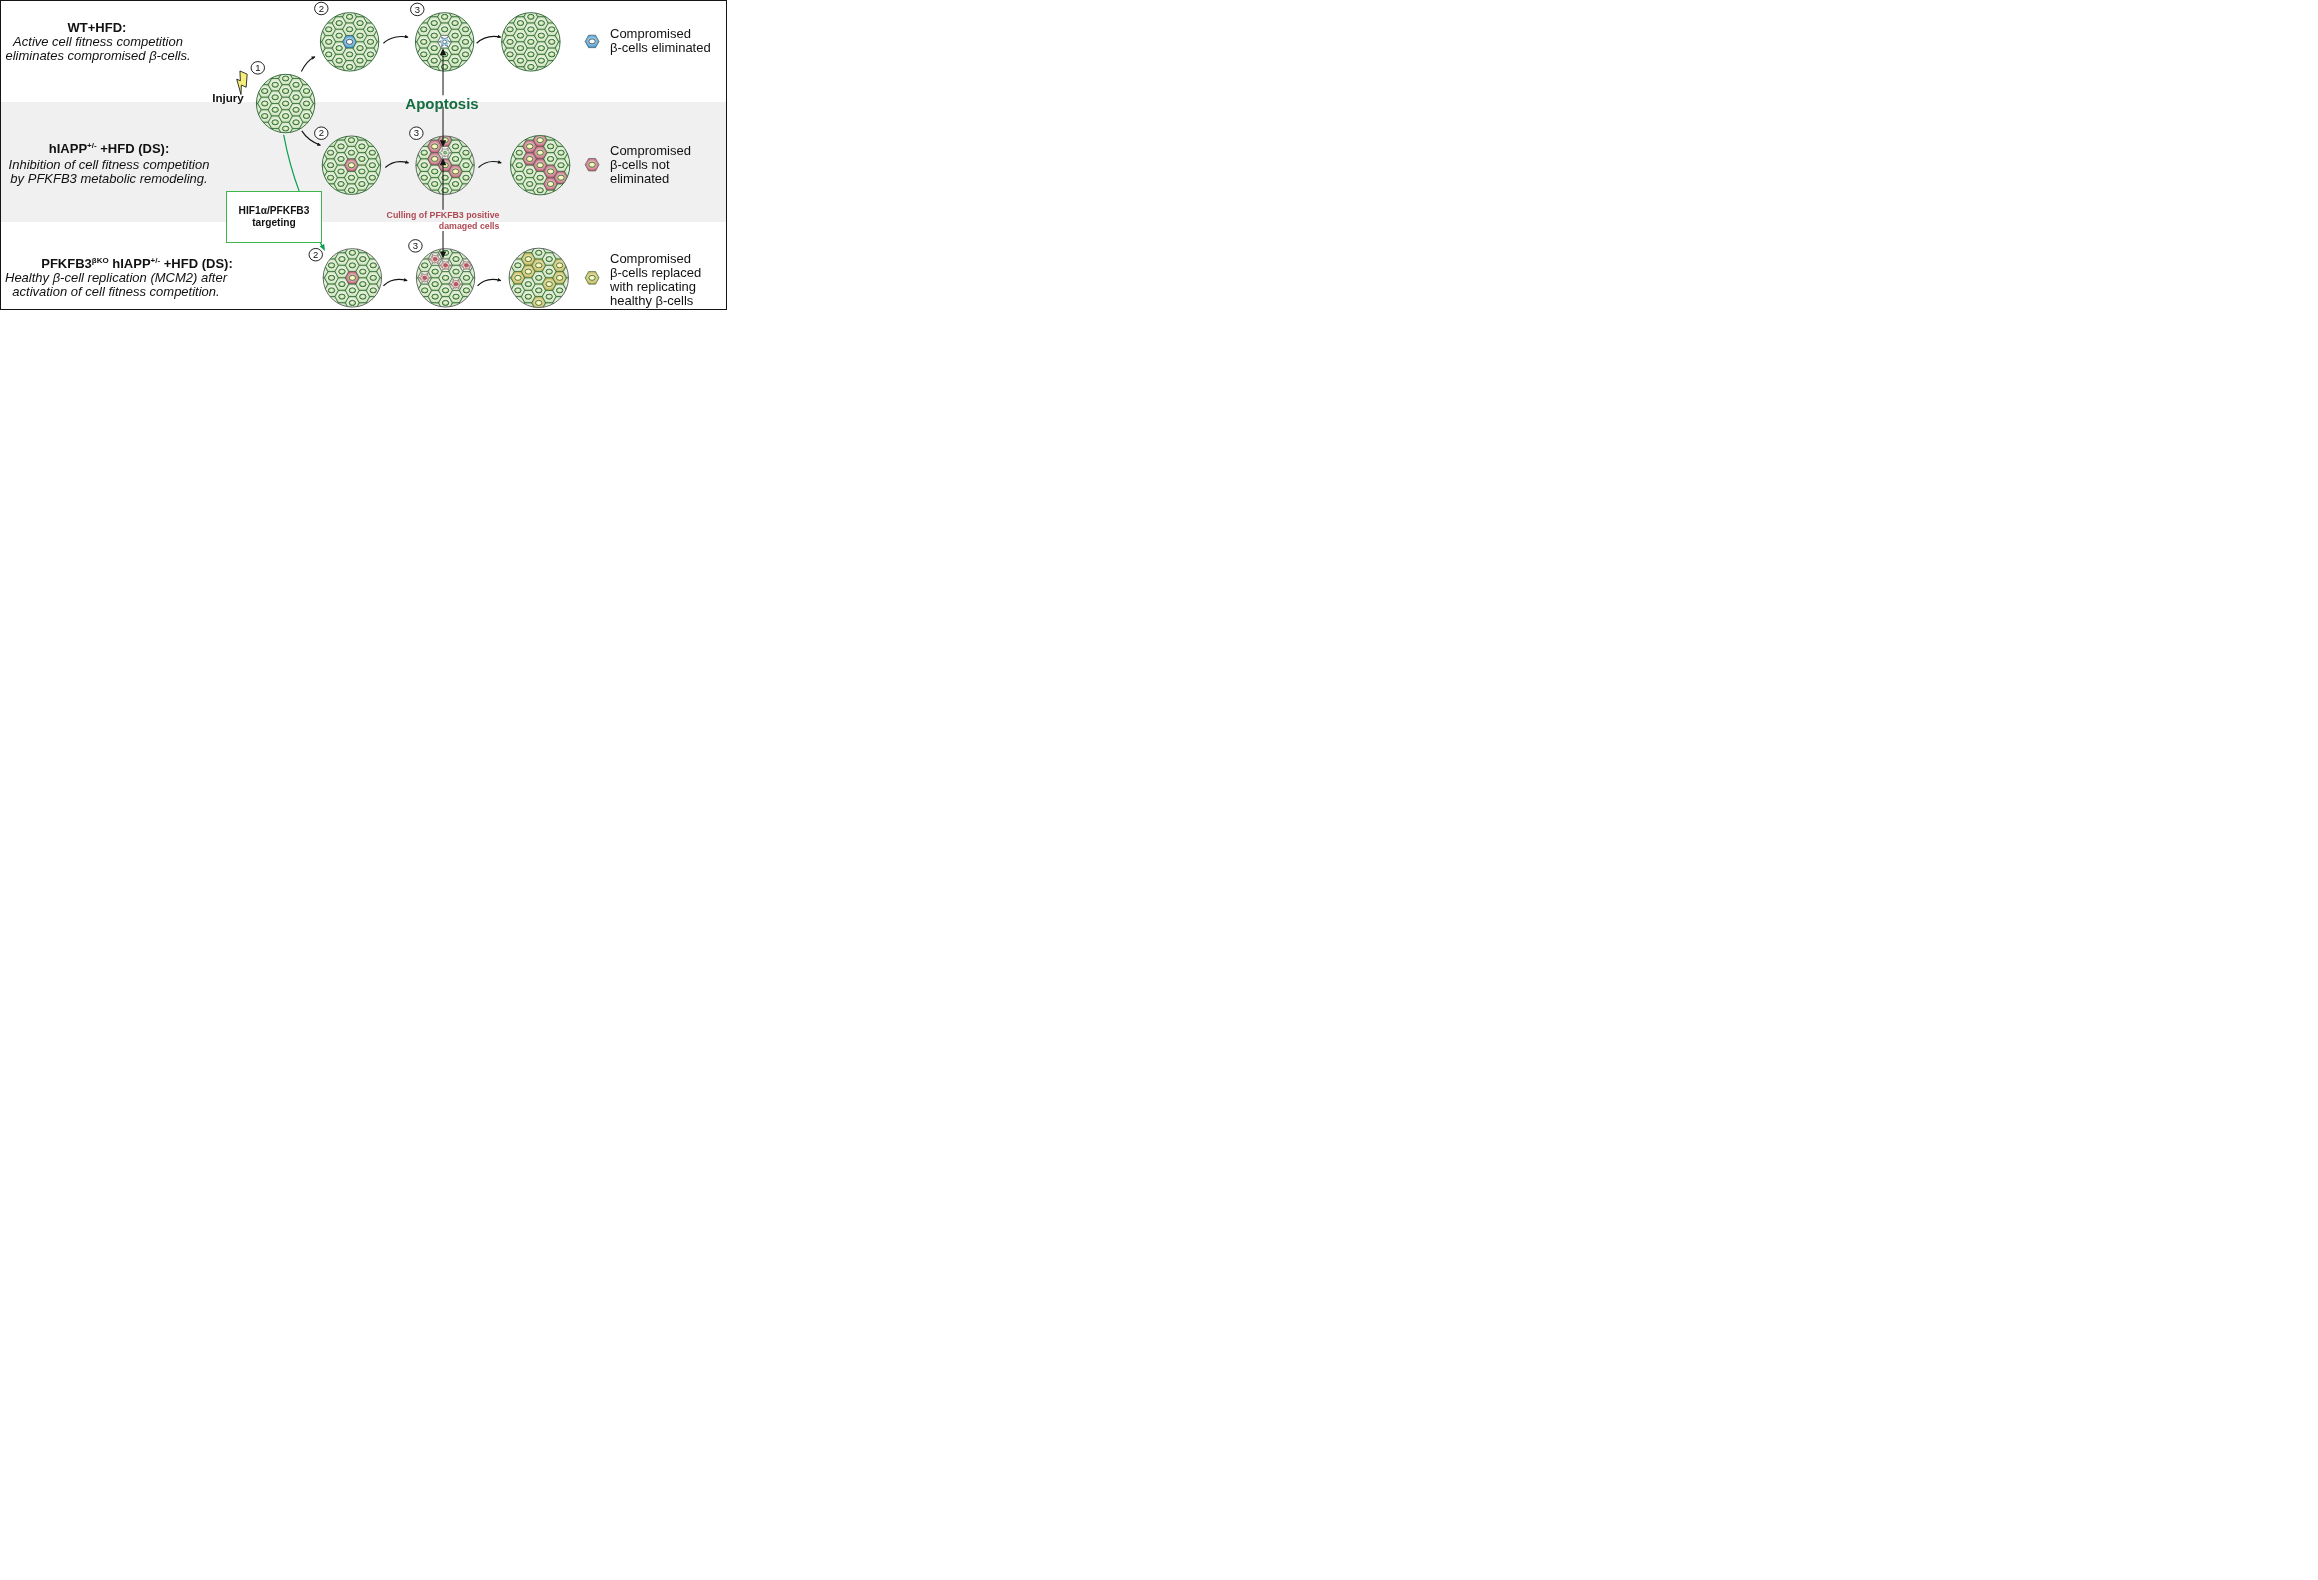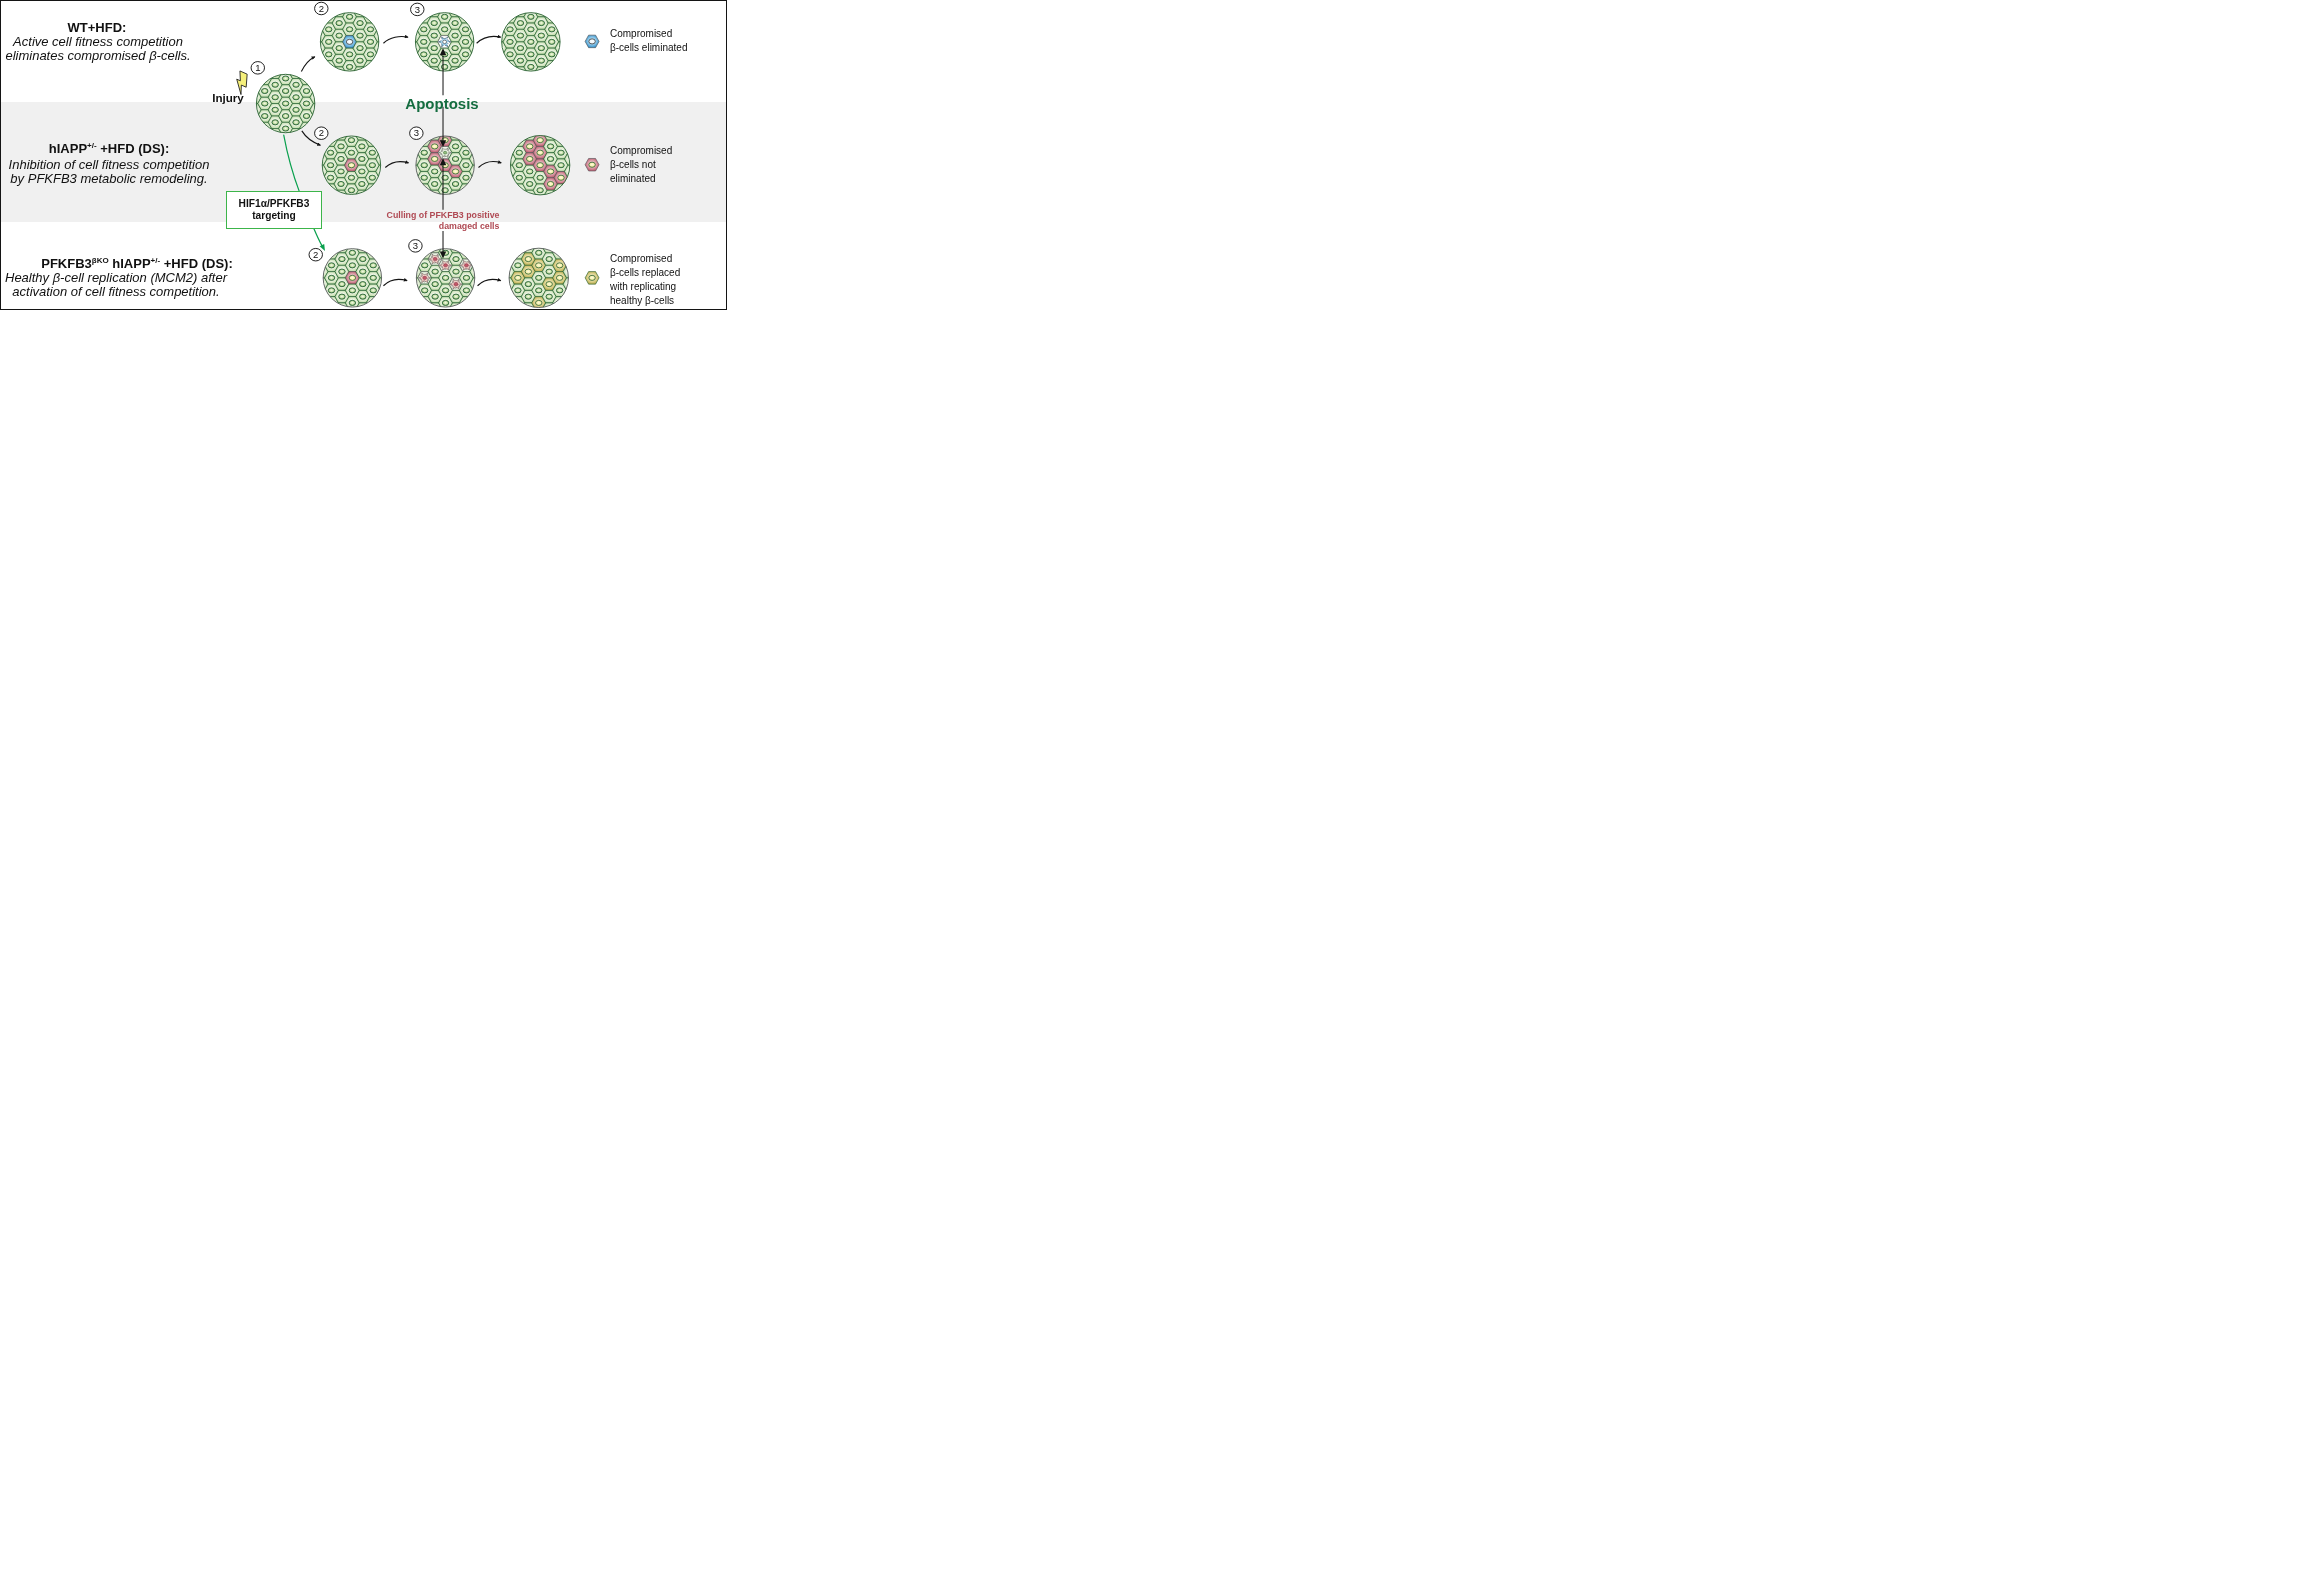--- a/index.html
+++ b/index.html
@@ -11,24 +11,24 @@
   .txt{position:absolute;z-index:5;white-space:nowrap;}
   .row-title{font-weight:bold;font-size:13px;transform:translateX(-50%);}
   .row-title .sp{font-size:8px;position:relative;top:-4.6px;font-weight:bold;}
   .row-sub{font-style:italic;font-size:13px;line-height:14.4px;text-align:center;transform:translateX(-50%);}
   #title-1{left:97px;top:19.5px;}  #sub-1{left:98px;top:35px;}
   #title-2{left:109px;top:141px;} #sub-2{left:109px;top:158px;}
   #title-3{left:117px;top:256px;margin-left:20px;} #sub-3{left:116px;top:271px;}
   #injury{left:228px;top:91px;font-weight:bold;font-size:11.6px;transform:translateX(-50%);}
   #apoptosis{left:442px;top:95px;font-weight:bold;font-size:15px;transform:translateX(-50%);}
   #culling{left:443px;top:210px;font-weight:bold;font-size:8.8px;line-height:10.7px;text-align:right;transform:translateX(-50%);}
-  #hif-box{left:226px;top:191px;width:96px;height:38px;background:#ffffff;border:1.4px solid #3cb54a;
+  #hif-box{left:226px;top:191px;width:96px;height:52px;background:#ffffff;border:1.4px solid #3cb54a;
            box-sizing:border-box;display:flex;flex-direction:column;align-items:center;justify-content:center;
            font-weight:bold;font-size:10.2px;line-height:11.6px;text-align:center;}
-  .legend-text{position:absolute;z-index:5;font-size:10px;line-height:14px;}
+  .legend-text{position:absolute;z-index:5;font-size:13px;line-height:14px;}
   #legend-0{left:610px;top:27px;} #legend-1{left:610px;top:144px;} #legend-2{left:610px;top:252px;}
 </style>
 </head>
 <body>
 
 <div id="stage">
   <div id="band" style="background: rgb(240, 240, 240);"></div>
 
   <svg id="diagram" width="727" height="310" viewBox="0 0 1568 668">
       <defs>

